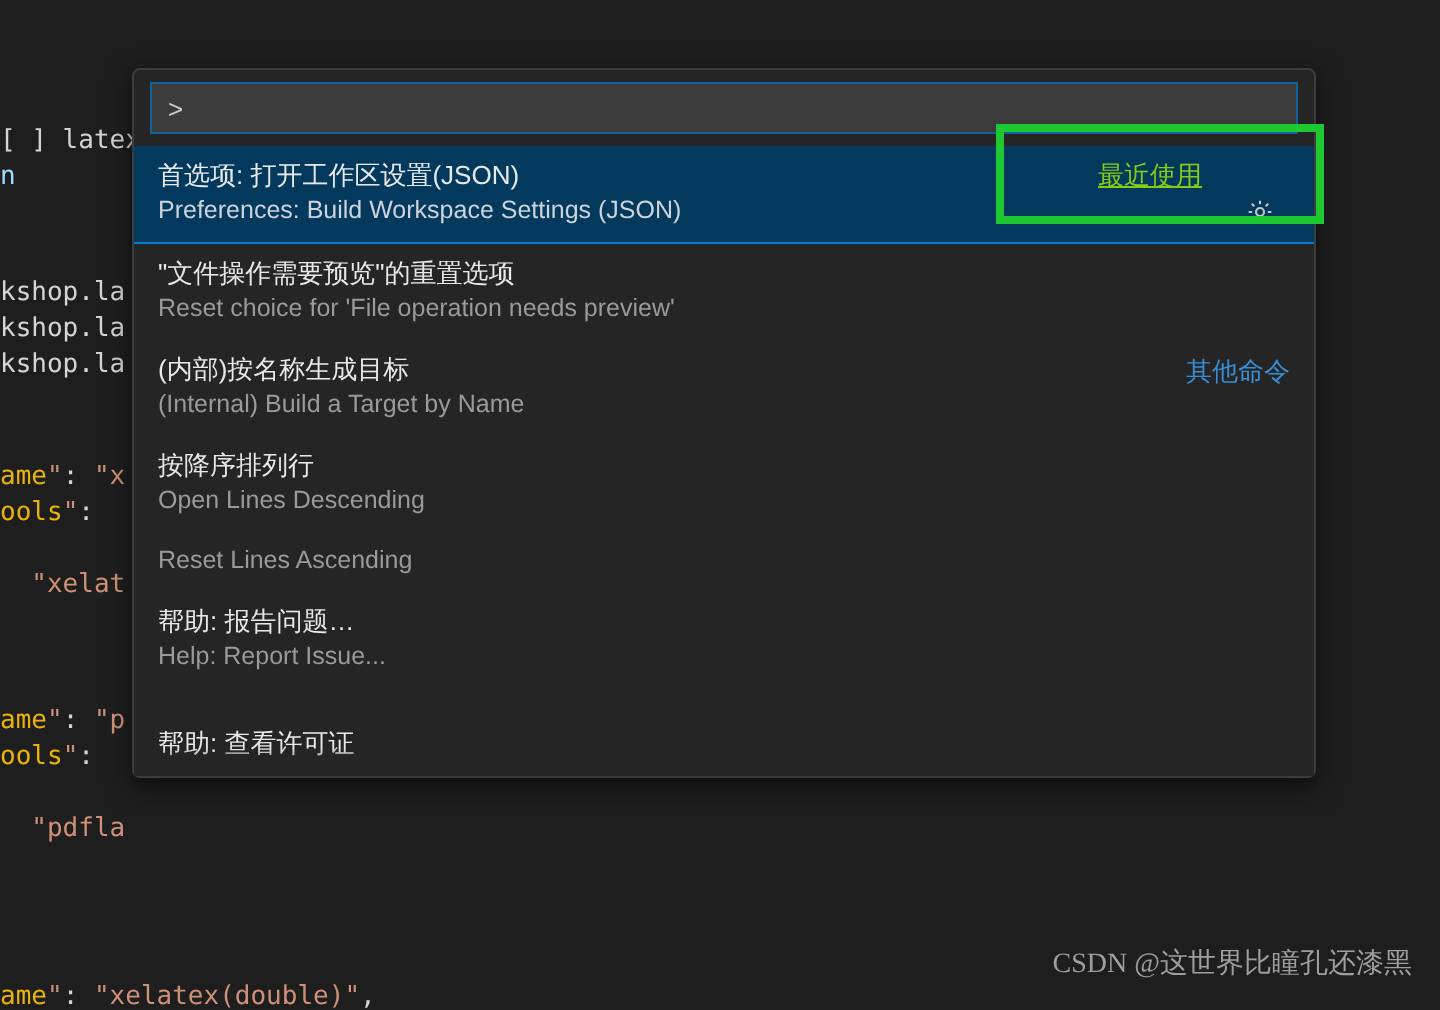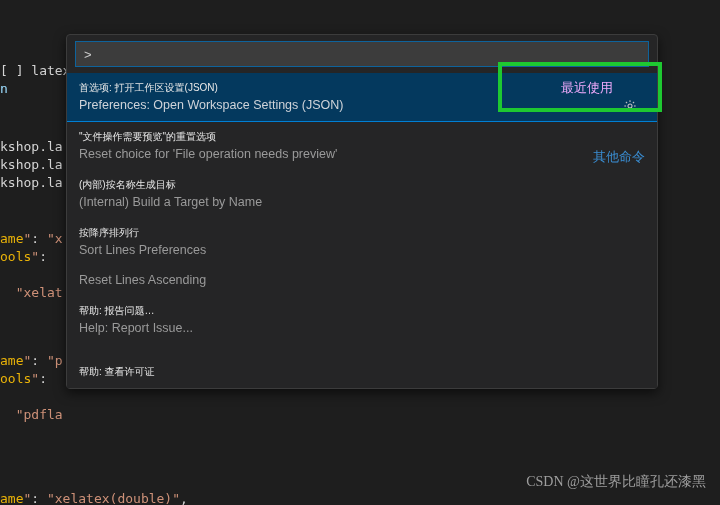--- a/index.html
+++ b/index.html
@@ -52,34 +52,35 @@
   .item {
     padding: 6px 12px 7px 12px;
     position: relative;
   }
   .item.selected {
     background: #04395e;
     border: 1px solid #007fd4;
     border-left: none; border-right: none;
     margin-top: -1px;
   }
-  .item .title { color: #e8e8e8; font-size: 10px; line-height: 18px; }
+  .item .title { color: #e8e8e8; font-size: 13px; line-height: 18px; }
   .item .sub { color: #9a9a9a; font-size: 12.5px; line-height: 17px; }
   .item.selected .sub { color: #cfd3d9; }
   .right-hint {
     position: absolute;
-    right: 44px;
+    right: 56px;
     top: 6px;
-    color: #f0abfc;
+    color: #84cc16;
     font-size: 13px;
+    text-decoration: underline;
   }
   .right-cmd {
     position: absolute;
     right: 12px;
-    top: 113px;
+    top: 142px;
     color: #3a8ed3;
     font-size: 13px;
   }
   .gear-icon {
     position: absolute;
     right: 20px;
     top: 26px;
     width: 14px; height: 14px;
   }
   .highlight-box {
@@ -129,21 +130,21 @@
 
 <div class="panel-wrap">
   <div class="input-row">
     <input class="cmd-input" value="&gt;" style="">
   </div>
 
   <div class="list">
 
     <div class="item selected">
       <div class="title">首选项: 打开工作区设置(JSON)</div>
-      <div class="sub">Preferences: Open Workspace Settings (JSON)</div>
+      <div class="sub">Preferences: Build Workspace Settings (JSON)</div>
       <div class="right-hint">最近使用</div>
       <span class="gear-icon">
         <svg viewBox="0 0 16 16" width="14" height="14" fill="none" stroke="#c5c5c5" stroke-width="1.2">
           <circle cx="8" cy="8" r="2.3"></circle>
           <path d="M8 1.5v2M8 12.5v2M14.5 8h-2M3.5 8h-2M12.7 3.3l-1.4 1.4M4.7 11.3l-1.4 1.4M12.7 12.7l-1.4-1.4M4.7 4.7 3.3 3.3"></path>
         </svg>
       </span>
     </div>
 
     <div class="right-cmd">其他命令</div>
@@ -153,21 +154,21 @@
       <div class="sub">Reset choice for 'File operation needs preview'</div>
     </div>
 
     <div class="item">
       <div class="title">(内部)按名称生成目标</div>
       <div class="sub">(Internal) Build a Target by Name</div>
     </div>
 
     <div class="item">
       <div class="title">按降序排列行</div>
-      <div class="sub">Sort Lines Preferences</div>
+      <div class="sub">Open Lines Descending</div>
     </div>
 
     <div class="item">
       <div class="sub">Reset Lines Ascending</div>
     </div>
 
     <div class="item">
       <div class="title">帮助: 报告问题…</div>
       <div class="sub">Help: Report Issue...</div>
     </div>

